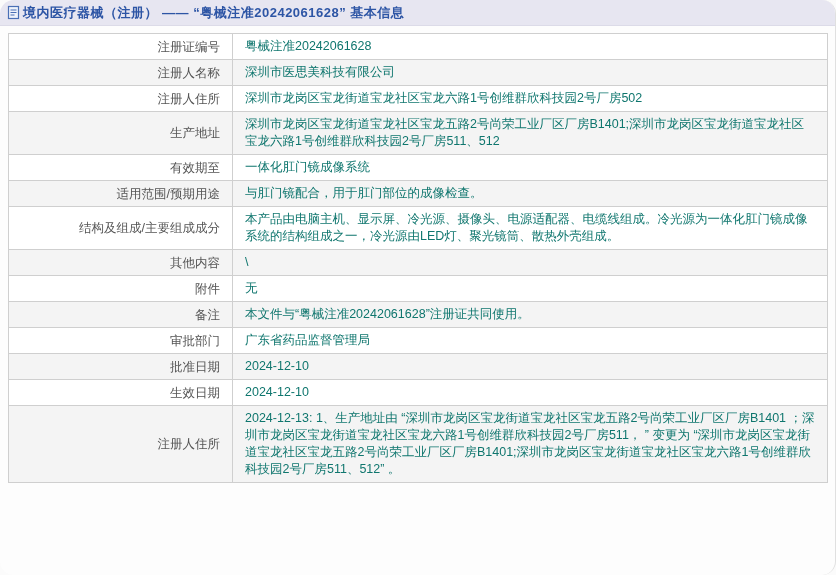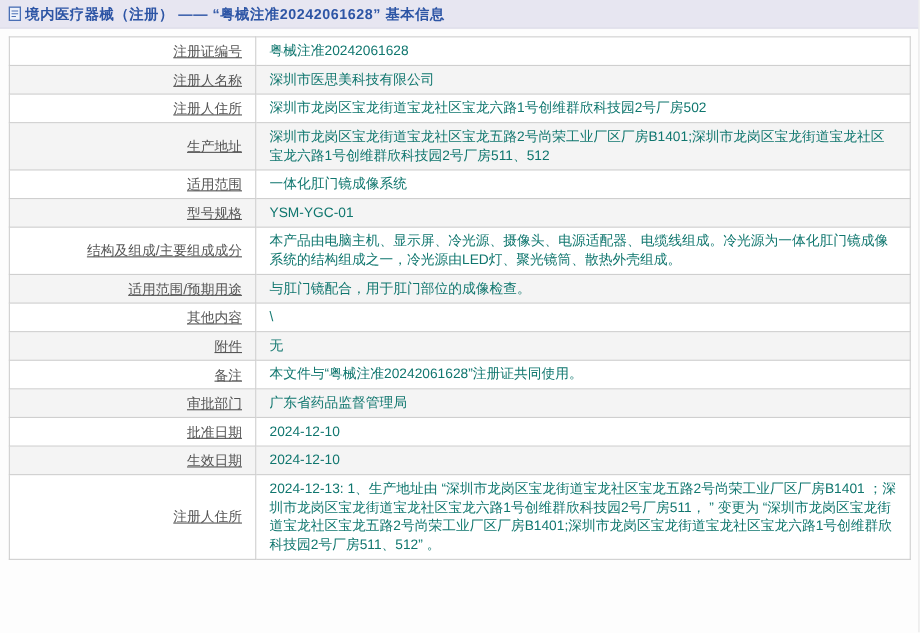--- a/index.html
+++ b/index.html
@@ -1,41 +1,42 @@
 <!DOCTYPE html>
 <html><head>
 <meta charset="utf-8">
 <style>
   * { margin:0; padding:0; box-sizing:border-box; }
   html,body { background:#fbfbfb; }
   body { font-family:"Liberation Sans","DejaVu Sans",sans-serif; }
   .page {
     width:836px; height:575px; background:#fdfdfd; overflow:hidden;
     border-right:1px solid #e0e0e0;
+    border-radius:14px;
   }
   .header-bar {
     height:26px; background:#e7e6f1; display:flex; align-items:center;
     padding-left:7px; border-bottom:1px solid #dcdbe8;
   }
   .doc-icon { display:inline-flex; margin-right:3px; }
   .header-title {
     color:#2d55a5; font-size:13px; font-weight:bold; letter-spacing:0.5px;
   }
   table.info-table {
     width:820px; margin:7px 8px 0 8px; border-collapse:collapse;
     table-layout:fixed; font-size:12.5px; color:#555;
   }
   table.info-table td {
     border:1px solid #cfcfcf; vertical-align:middle;
   }
   table.info-table tr { background:#ffffff; }
   table.info-table tr:nth-child(even) { background:#f4f4f4; }
   td.label-cell {
     width:224px; text-align:right; padding:4px 12px 4px 6px;
-    color:#555; line-height:16px;text-decoration:underline;
+    color:#555; line-height:16px;
   }
   td.value-cell {
     padding:4px 12px; line-height:17px; color:#0f766e;
     word-break:break-all;
   }
 </style>
 </head>
 <body>
 
 <div class="page">
@@ -64,34 +65,30 @@
         </tr>
         <tr>
           <td class="label-cell"><span>注册人住所</span></td>
           <td class="value-cell"><span>深圳市龙岗区宝龙街道宝龙社区宝龙六路1号创维群欣科技园2号厂房502</span></td>
         </tr>
         <tr>
           <td class="label-cell"><span>生产地址</span></td>
           <td class="value-cell"><span>深圳市龙岗区宝龙街道宝龙社区宝龙五路2号尚荣工业厂区厂房B1401;深圳市龙岗区宝龙街道宝龙社区宝龙六路1号创维群欣科技园2号厂房511、512</span></td>
         </tr>
         <tr>
-          <td class="label-cell"><span>适用范围</span></td>
+          <td class="label-cell"><span>有效期至</span></td>
           <td class="value-cell"><span>一体化肛门镜成像系统</span></td>
         </tr>
         <tr>
-          <td class="label-cell"><span>型号规格</span></td>
-          <td class="value-cell"><span>YSM-YGC-01</span></td>
+          <td class="label-cell"><span>适用范围/预期用途</span></td>
+          <td class="value-cell"><span>与肛门镜配合，用于肛门部位的成像检查。</span></td>
         </tr>
         <tr>
           <td class="label-cell"><span>结构及组成/主要组成成分</span></td>
           <td class="value-cell"><span>本产品由电脑主机、显示屏、冷光源、摄像头、电源适配器、电缆线组成。冷光源为一体化肛门镜成像系统的结构组成之一，冷光源由LED灯、聚光镜筒、散热外壳组成。</span></td>
-        </tr>
-        <tr>
-          <td class="label-cell"><span>适用范围/预期用途</span></td>
-          <td class="value-cell"><span>与肛门镜配合，用于肛门部位的成像检查。</span></td>
         </tr>
         <tr>
           <td class="label-cell"><span>其他内容</span></td>
           <td class="value-cell"><span>\</span></td>
         </tr>
         <tr>
           <td class="label-cell"><span>附件</span></td>
           <td class="value-cell"><span>无</span></td>
         </tr>
         <tr>

